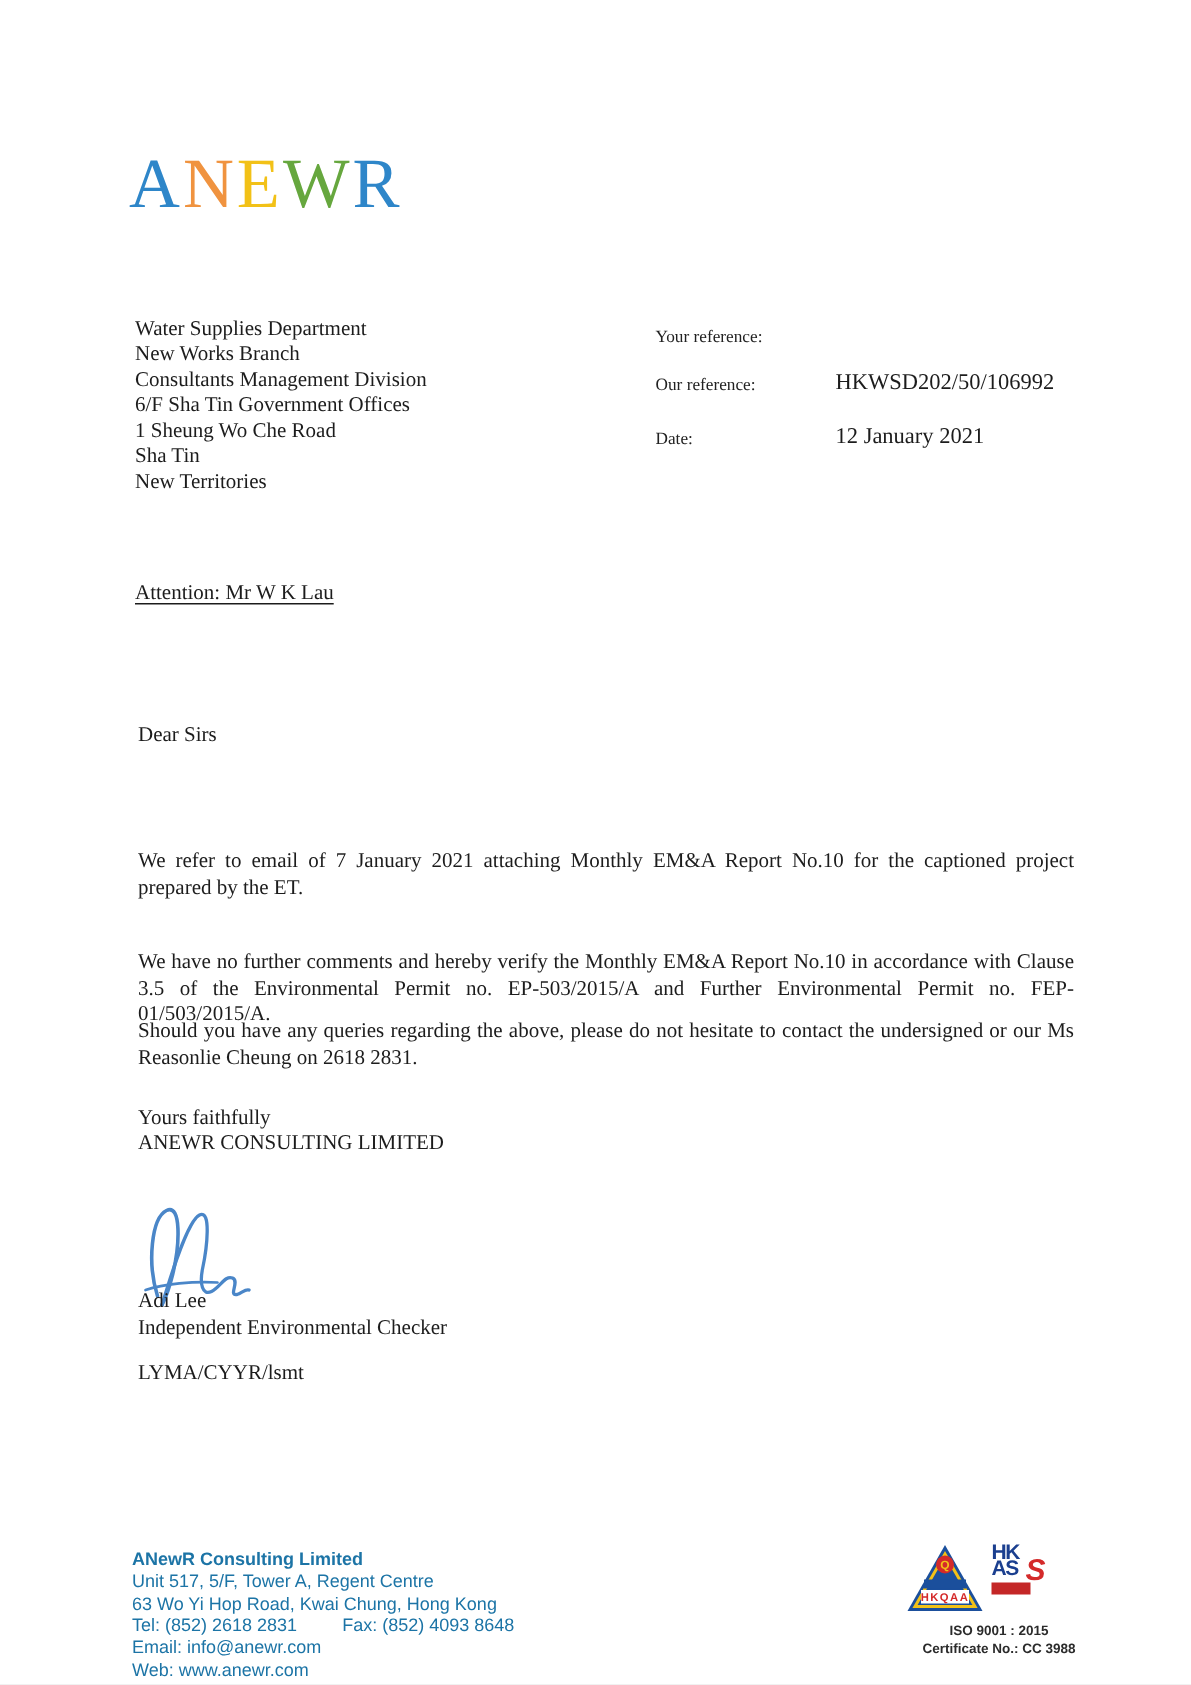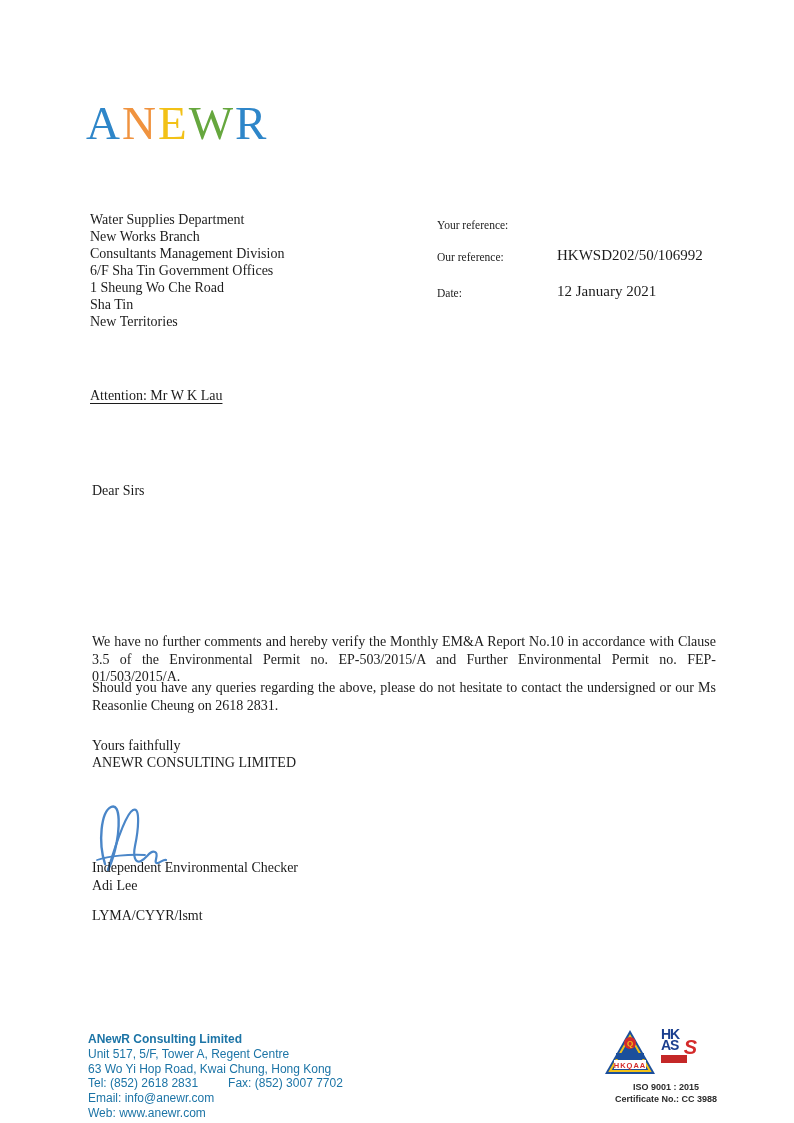--- a/index.html
+++ b/index.html
@@ -94,49 +94,50 @@
   <div class="ref-label lbl-your">Your reference:</div>
   <div class="ref-label lbl-our">Our reference:</div>
   <div class="ref-value val-our">HKWSD202/50/106992</div>
   <div class="ref-label lbl-date">Date:</div>
   <div class="ref-value val-date">12 January 2021</div>
 
 
   <div class="salutation">Dear Sirs</div>
 
 
+  <div class="para para1">We refer to email of 7 January 2021 attaching Monthly EM&amp;A Report No.10 for the captioned project prepared by the ET.</div>
   <div class="para para2">We have no further comments and hereby verify the Monthly EM&amp;A Report No.10 in accordance with Clause 3.5 of the Environmental Permit no. EP-503/2015/A and Further Environmental Permit no. FEP-01/503/2015/A.</div>
   <div class="para para3">Should you have any queries regarding the above, please do not hesitate to contact the undersigned or our Ms Reasonlie Cheung on 2618 2831.</div>
 
   <div class="closing">
     <div>Yours faithfully</div>
     <div>ANEWR CONSULTING LIMITED</div>
   </div>
 
   <div class="signature">
     <svg width="84" height="80" viewBox="0 0 84 80">
       <path d="M10,66 C3,44 6,14 16,9 C26,4 25,32 20,52 C18,60 15,68 13,72" fill="none" stroke="#4a86c8" stroke-width="2.4" stroke-linecap="round"></path>
       <path d="M13,72 C19,52 30,16 38,12 C46,8 43,34 40,48 C38,58 40,66 46,63 C52,60 55,52 60,54 C65,56 57,66 63,65 C66,64 69,61 71,62" fill="none" stroke="#4a86c8" stroke-width="2.2" stroke-linecap="round"></path>
       <path d="M2,62 C14,58 34,56 50,57" fill="none" stroke="#4a86c8" stroke-width="1.8" stroke-linecap="round"></path>
     </svg>
   </div>
 
   <div class="signer">
+    <div>Adi Lee</div>
     <div>Independent Environmental Checker</div>
-    <div>Adi Lee</div>
   </div>
 
   <div class="initials">LYMA/CYYR/lsmt</div>
 
   <div class="footer">
     <div class="co">ANewR Consulting Limited</div>
     <div>Unit 517, 5/F, Tower A, Regent Centre</div>
     <div>63 Wo Yi Hop Road, Kwai Chung, Hong Kong</div>
     <div>
-      <span>Tel: (852) 2618 2831</span><span class="fax">Fax: (852) 3007 7702</span>
+      <span>Tel: (852) 2618 2831</span><span class="fax">Fax: (852) 4093 8648</span>
     </div>
     <div>Email: info@anewr.com</div>
     <div>Web: www.anewr.com</div>
   </div>
 
   <div class="certs">
     <div class="cert-logos">
       <svg width="52" height="46" viewBox="0 0 52 46">
         <polygon points="26,1 51,45 1,45" fill="#1b4f9c"></polygon>
         <polygon points="26,7 46,42 6,42" fill="none" stroke="#f2c117" stroke-width="2"></polygon>

